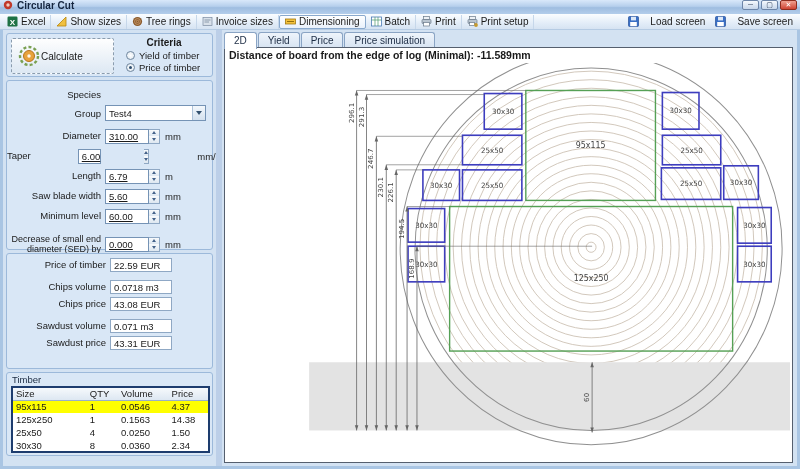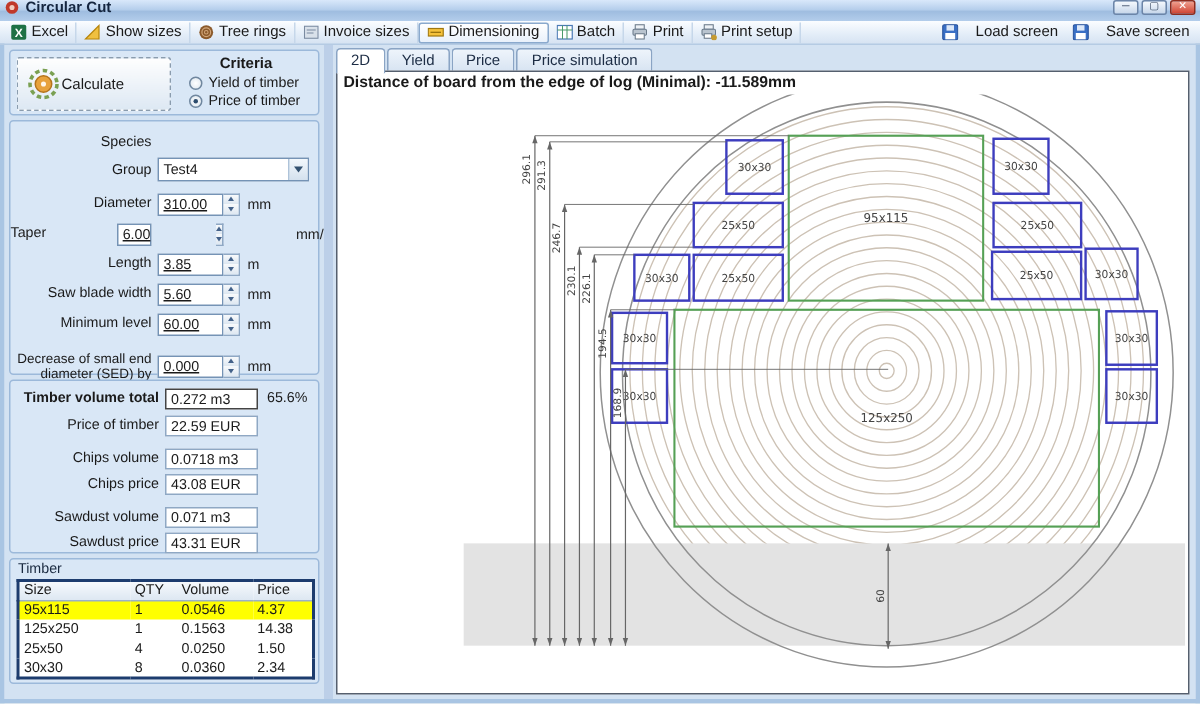--- a/index.html
+++ b/index.html
@@ -272,21 +272,21 @@
                 <i class="tri-up"></i>
               </div>
               <div>
                 <i class="tri-down"></i>
               </div>
             </span>
             <span class="unit">mm/m</span>
           </div>
           <div class="frow" style="margin-top: 4px;">
             <span class="lbl">Length</span>
-            <span class="vinput">3.85</span>
+            <span class="vinput">6.79</span>
             <span class="spin">
               <div>
                 <i class="tri-up"></i>
               </div>
               <div>
                 <i class="tri-down"></i>
               </div>
             </span>
             <span class="unit">m</span>
           </div>
@@ -327,25 +327,20 @@
                 <i class="tri-down"></i>
               </div>
             </span>
             <span class="unit">mm</span>
           </div>
         </div>
     </div>
 
     <div class="gbox box-results">
       <div>
-          <div class="rrow" style="margin-top: 4px;">
-            <span class="lbl b">Timber volume total</span>
-            <span class="rbox strong">0.272 m3</span>
-            <span class="extra">65.6%</span>
-          </div>
           <div class="rrow" style="margin-top: 3px;">
             <span class="lbl">Price of timber</span>
             <span class="rbox">22.59 EUR</span>
           </div>
           <div class="rrow" style="margin-top: 7px;">
             <span class="lbl">Chips volume</span>
             <span class="rbox">0.0718 m3</span>
           </div>
           <div class="rrow" style="margin-top: 2px;">
             <span class="lbl">Chips price</span>

